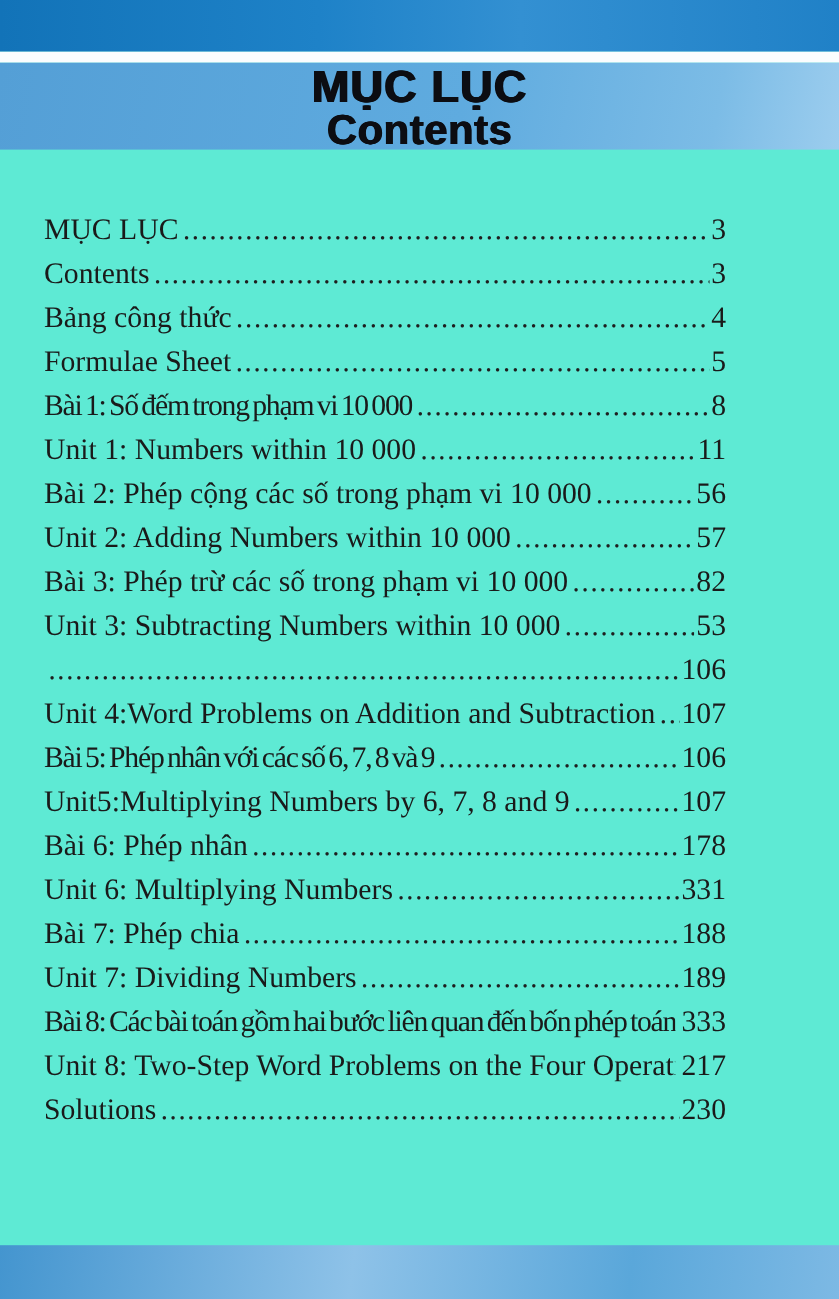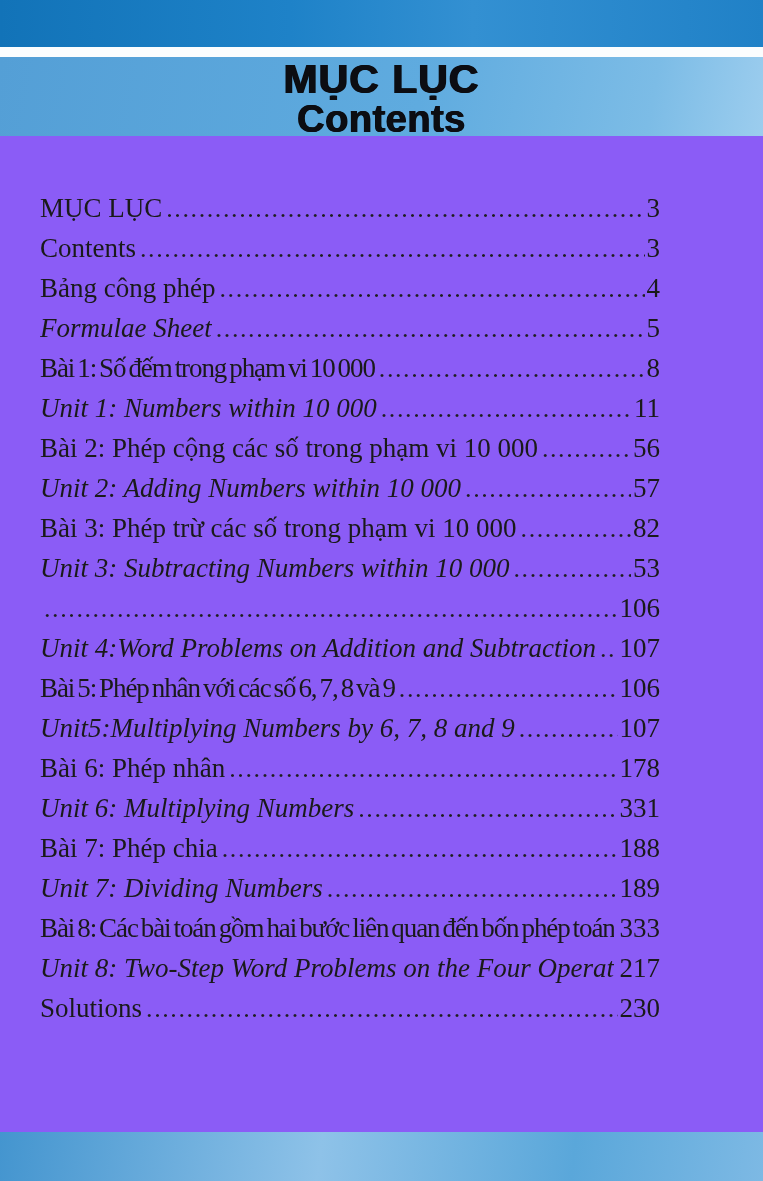--- a/index.html
+++ b/index.html
@@ -1,18 +1,18 @@
 <!DOCTYPE html>
 <html><head>
 <meta charset="utf-8">
 <style>
   * { margin:0; padding:0; box-sizing:border-box; }
   html,body { width:763px; height:1181px; }
   body { font-family:"Liberation Serif", serif; background:#ffffff; position:relative; overflow:hidden; }
-  .page { position:absolute; inset:0; background:#8b5cf6; }
+  .page { position:absolute; inset:0; background:#5eead4; }
 
   
   .band-dark {
     position:absolute; left:0; top:0; width:763px; height:47px;
     background:linear-gradient(to right,#1273b8 0%, #1e82c8 38%, #3390d2 62%, #2081c7 100%);
   }
   .band-gap { position:absolute; left:0; top:47px; width:763px; height:10px; background:#fbfdfe; }
   .band-light {
     position:absolute; left:0; top:57px; width:763px; height:79px;
     background:linear-gradient(100deg,#549fd6 0%, #5fabdf 55%, #7cbce6 85%, #9ccdee 100%);
@@ -35,21 +35,21 @@
     background:linear-gradient(97deg,#4495cf 0%, #8ec2e8 42%, #5aa7da 75%, #7db9e4 100%);
   }
 
   
   .toc { position:absolute; left:40px; top:193px; width:620px; }
   .toc-row {
     display:flex; align-items:baseline; height:40px;
     font-size:27px; color:#1a1a1a; white-space:nowrap;
   }
   .toc-row .label { flex:0 1 auto; overflow:hidden; }
-  .toc-row.italic .label { font-style:italic; }
+  .toc-row.italic .label { }
   .toc-row.condensed .label { letter-spacing:-1.1px; word-spacing:-2.6px; }
   .leader { flex:1 1 0; overflow:hidden; margin:0 2px 0 4px; color:#1e1e1e; }
   .leader::after {
     content:"......................................................................................................................................";
     letter-spacing:1.6px; font-size:26px;
   }
   .pagenum { flex:0 0 auto; text-align:right; }
 </style>
 </head>
 <body>
@@ -69,21 +69,21 @@
       <span class="label">MỤC LỤC</span>
       <span class="leader"></span>
       <span class="pagenum">3</span>
     </div>
       <div class="toc-row">
       <span class="label">Contents</span>
       <span class="leader"></span>
       <span class="pagenum">3</span>
     </div>
       <div class="toc-row">
-      <span class="label">Bảng công phép</span>
+      <span class="label">Bảng công thức</span>
       <span class="leader"></span>
       <span class="pagenum">4</span>
     </div>
       <div class="toc-row italic">
       <span class="label">Formulae Sheet</span>
       <span class="leader"></span>
       <span class="pagenum">5</span>
     </div>
       <div class="toc-row condensed">
       <span class="label">Bài 1: Số đếm trong phạm vi 10 000</span>

